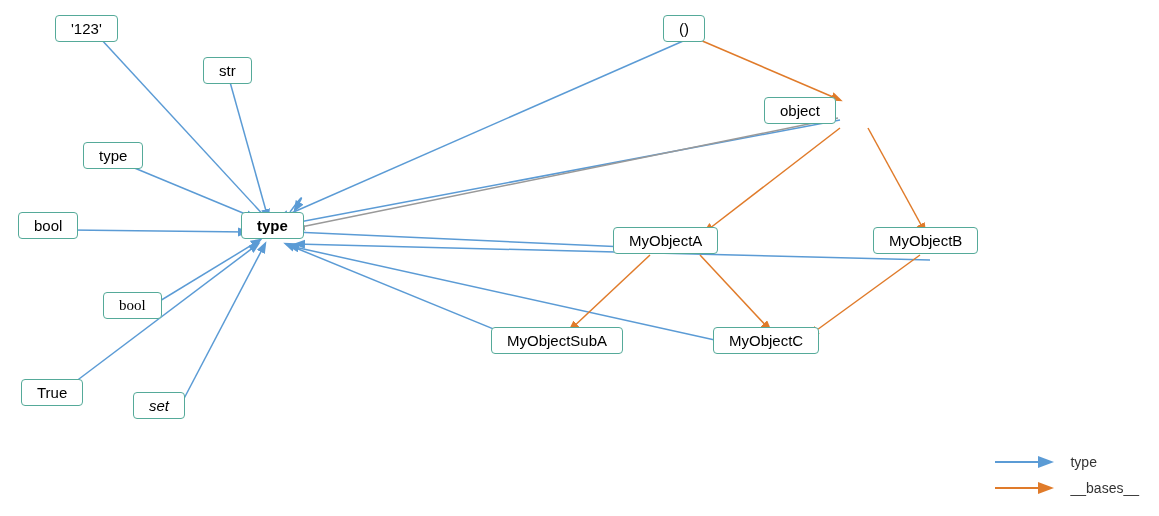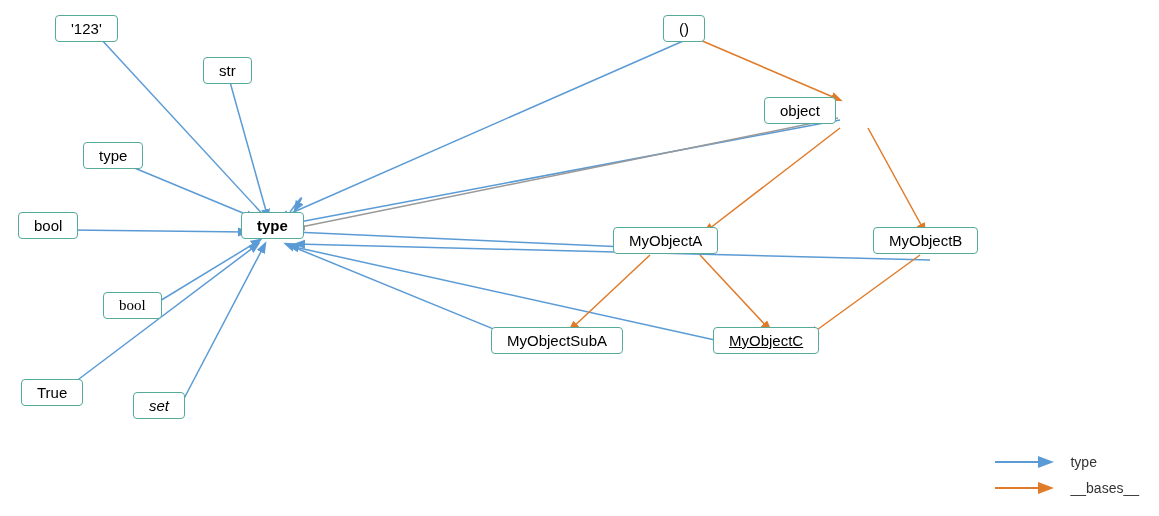--- a/index.html
+++ b/index.html
@@ -56,21 +56,21 @@
 <div class="node" style="left:18px;top:212px;">bool</div>
 <div class="node" style="left:241px;top:212px;font-weight:bold;">type</div>
 <div class="node" style="left:103px;top:292px;font-family:Liberation Serif, serif;">bool</div>
 <div class="node" style="left:21px;top:379px;">True</div>
 <div class="node" style="left:133px;top:392px;font-style:italic;">set</div>
 <div class="node" style="left:663px;top:15px;">()</div>
 <div class="node" style="left:764px;top:97px;">object</div>
 <div class="node" style="left:613px;top:227px;">MyObjectA</div>
 <div class="node" style="left:873px;top:227px;">MyObjectB</div>
 <div class="node" style="left:491px;top:327px;">MyObjectSubA</div>
-<div class="node" style="left:713px;top:327px;text-decoration:underline;">MyObjectC</div>
+<div class="node" style="left:713px;top:327px;">MyObjectC</div>
 
 <svg class="arrows">
   <defs>
     <marker id="arrowBlue" markerWidth="8" markerHeight="8" refX="6" refY="3" orient="auto">
       <path d="M0,0 L0,6 L8,3 z" fill="#5b9bd5"></path>
     </marker>
     <marker id="arrowOrange" markerWidth="8" markerHeight="8" refX="6" refY="3" orient="auto">
       <path d="M0,0 L0,6 L8,3 z" fill="#e07b2a"></path>
     </marker>
     <marker id="arrowGray" markerWidth="8" markerHeight="8" refX="6" refY="3" orient="auto">

